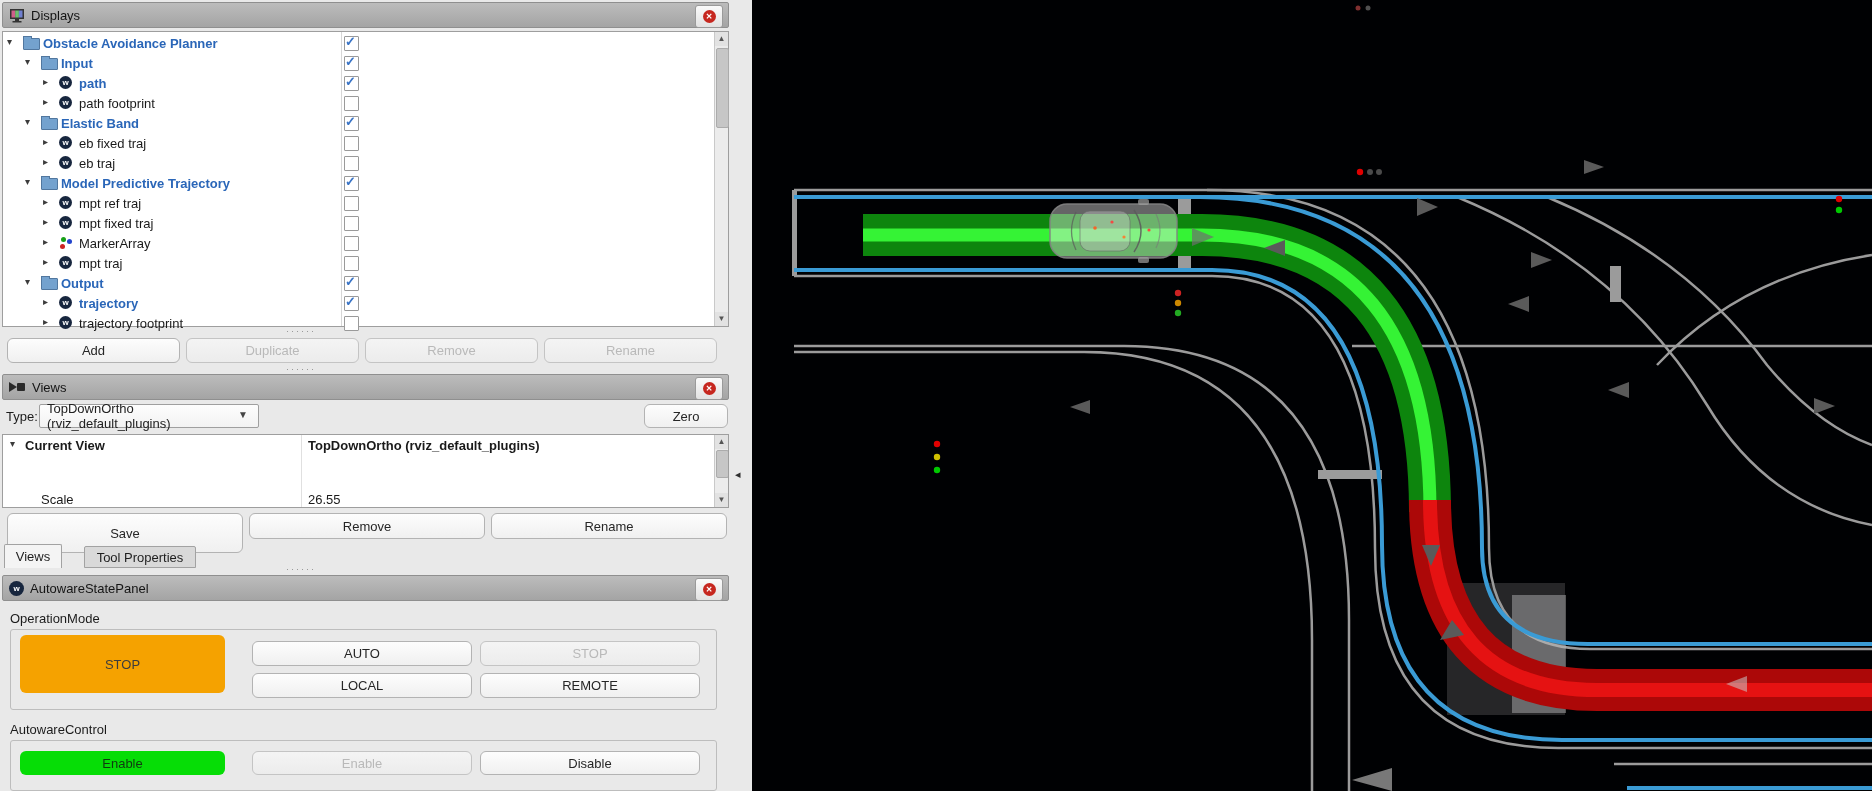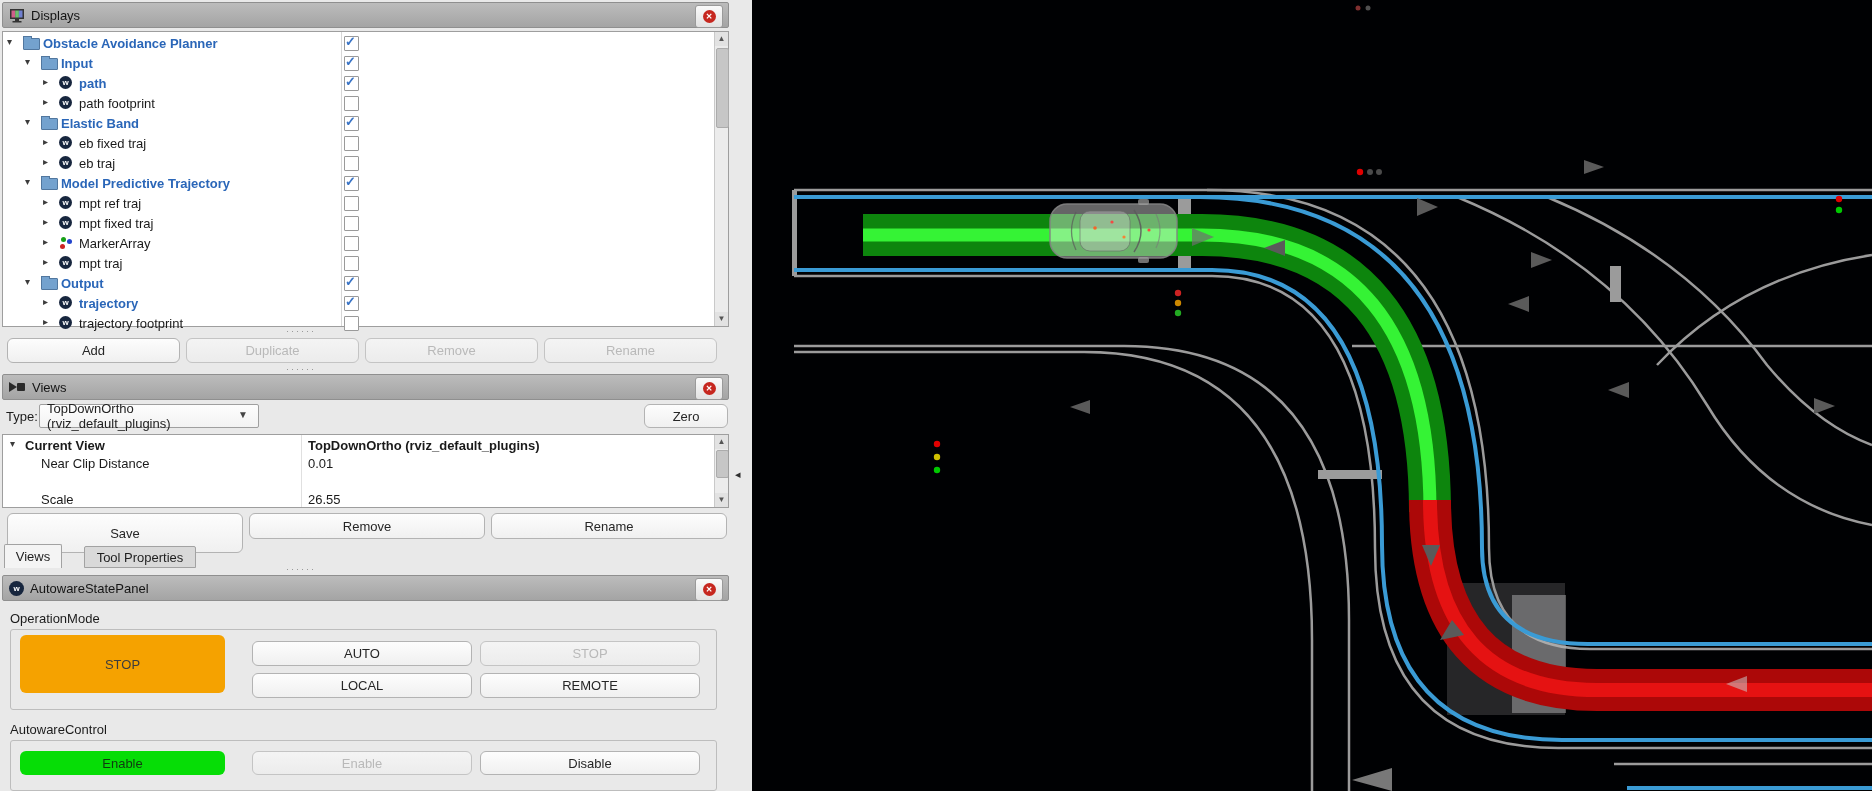--- a/index.html
+++ b/index.html
@@ -237,24 +237,20 @@
   <span class="arrow">▼</span>
 </div>
 <div class="btn" style="left:644px;top:404px;width:84px;height:24px;">Zero</div>
 
 <div class="grid">
   <div class="gdivider"></div>
   <div class="grow hdr" style="top:2px;">
     <span class="exp" style="left:7px;top:1px;">▾</span>
     <span class="gname" style="left:22px;">Current View</span>
     <span class="gval">TopDownOrtho (rviz_default_plugins)</span>
-  </div>
-  <div class="grow" style="top:20px;">
-    <span class="gname" style="left:38px;">Near Clip Distance</span>
-    <span class="gval">0.01</span>
   </div>
   <div class="grow" style="top:56px;">
     <span class="gname" style="left:38px;">Scale</span>
     <span class="gval">26.55</span>
   </div>
   <div class="vscroll" style="right:0;top:0;width:14px;height:100%;">
     <div class="sb-arrow" style="top:0">▲</div>
     <div class="thumb" style="top:15px;height:26px;"></div>
     <div class="sb-arrow" style="bottom:0">▼</div>
   </div>

